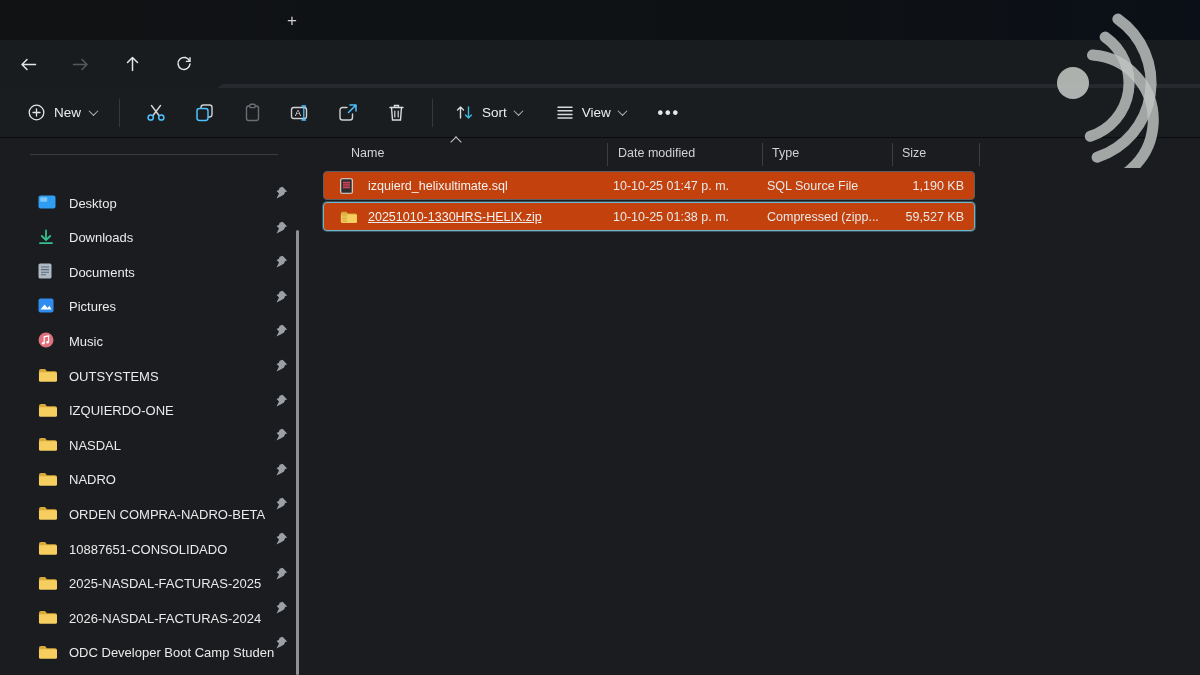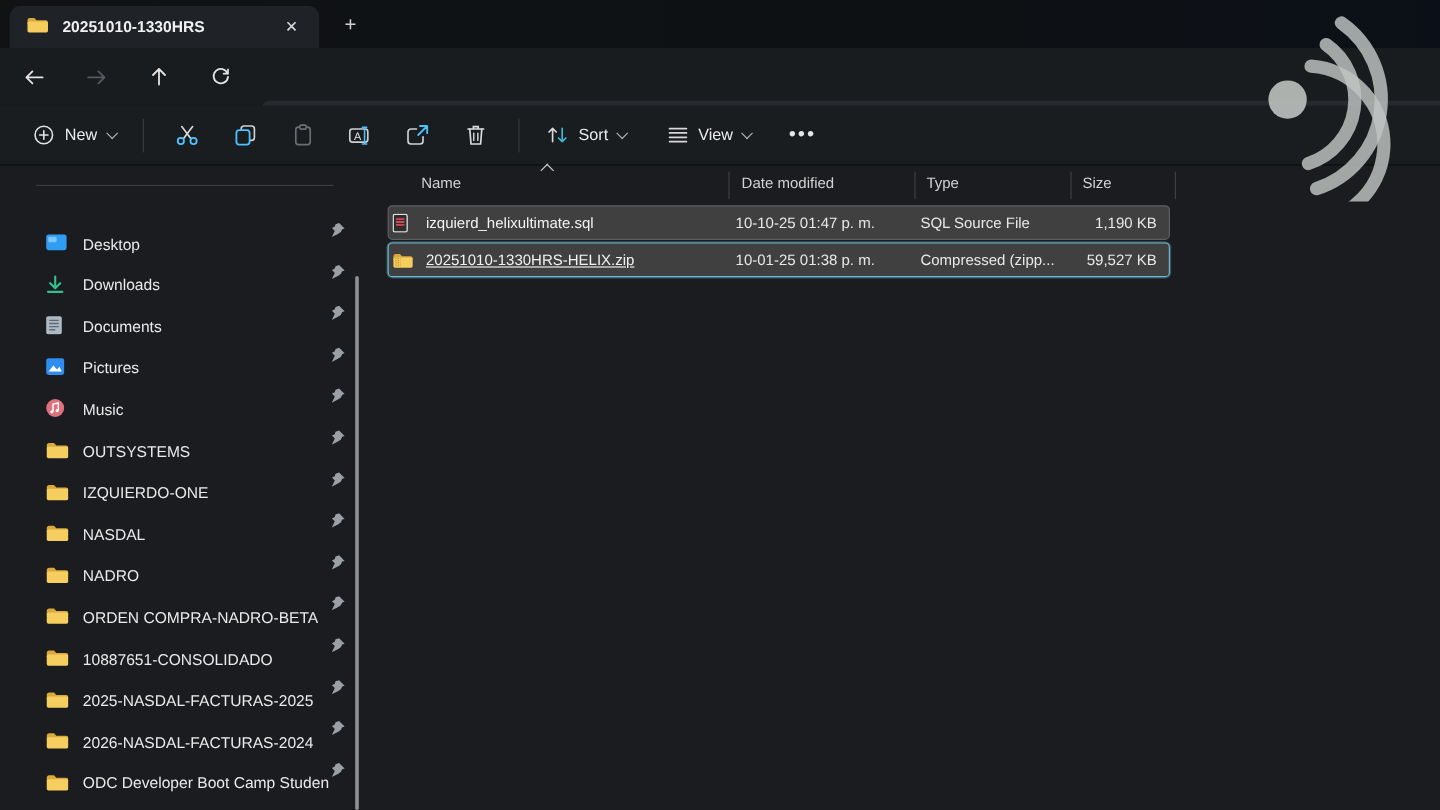--- a/index.html
+++ b/index.html
@@ -56,46 +56,36 @@
   .pin { position:absolute; right:14px; top:9px; }
   .side-scroll { position:absolute; left:296px; top:92px; width:3px; height:445px; background:#8f9294; border-radius:2px; }
   
   .main { position:absolute; left:302px; top:0; width:898px; height:537px; }
   .list-header { position:absolute; left:8px; top:2px; width:690px; height:28px; }
   .hcol { position:absolute; top:6px; font-size:12.5px; color:#d2d2d2; }
   .hsep { position:absolute; top:3px; width:1px; height:23px; background:#3c3e40; }
   .sort-caret { position:absolute; left:142px; top:-2px; width:8px; height:8px;
     border-left:1.5px solid #c9c9c9; border-top:1.5px solid #c9c9c9; transform:rotate(45deg); }
   .rows { position:absolute; left:21px; top:33px; width:652px; }
-  .frow { position:relative; height:29px; margin-bottom:2px; background:#404040; border-radius:4px;
-    display:flex; align-items:center; padding-left:3px; }
+  .frow { position:relative; height:29px; margin-bottom:2px; background:#c2410c; border-radius:4px;
+    display:flex; align-items:center; padding-left:16px; }
   .frow.hovered { border:1px solid #5c5f62; }
   .frow.selected { border:1px solid #6db6cd; box-shadow:0 0 0 1px rgba(109,182,205,.35);text-decoration:underline; }
   .f-icon { width:18px; height:16px; flex:none; display:flex; align-items:center; }
   .f-name { font-size:12.5px; color:#f2f2f2; margin-left:10px; white-space:nowrap; }
   .f-date { position:absolute; left:289px; font-size:12.5px; color:#e8e8e8; }
   .f-type { position:absolute; left:443px; font-size:12.5px; color:#e8e8e8; }
   .f-size { position:absolute; right:10px; font-size:12.5px; color:#e8e8e8; }
   
   .ripple { position:absolute; left:1028px; top:8px; pointer-events:none; }
 </style>
 </head>
 <body>
 
 <div class="titlebar">
-  <div class="tab">
-    <span class="s-icon">
-      <svg width="18" height="15" viewBox="0 0 20 16">
-          <path d="M1 4q0-2.2 2.2-2.2h4.2l2 2.2h8.4Q20 4 20 6v1H1z" fill="#d9a93a"></path>
-          <rect x="1" y="5.2" width="19" height="10" rx="1.6" fill="#f6ce60"></rect>
-        </svg>
-    </span>
-    <span class="tab-title">20251010-1330HRS</span>
-    <span class="tab-close">✕</span>
-  </div>
   <div class="newtab">+</div>
 </div>
 
 <div class="navrow">
   <div class="navbtns">
     <div class="navbtn">
       <svg width="17" height="15" viewBox="0 0 17 15" fill="none" stroke="#e4e4e4" stroke-width="1.5" stroke-linecap="round" stroke-linejoin="round">
           <path d="M15.5 7.5H2M7 2.5 2 7.5l5 5"></path>
         </svg>
     </div>
@@ -433,21 +423,21 @@
 
       <div class="frow selected">
         <span class="f-icon">
           <svg width="17" height="14" viewBox="0 0 20 16">
               <path d="M1 4q0-2.2 2.2-2.2h4.2l2 2.2h8.4Q20 4 20 6v1H1z" fill="#d9a93a"></path>
               <rect x="1" y="5.2" width="19" height="10" rx="1.6" fill="#f6ce60"></rect>
               <path d="M3 6.2h5M3 8h5M3 9.8h5M3 11.6h5M3 13.4h5" stroke="#b98a20" stroke-width="0.9" stroke-dasharray="1.2 1"></path>
             </svg>
         </span>
         <span class="f-name">20251010-1330HRS-HELIX.zip</span>
-        <span class="f-date">10-01-25 01:38 p. m.</span>
+        <span class="f-date">10-10-25 01:38 p. m.</span>
         <span class="f-type">Compressed (zipp...</span>
         <span class="f-size">59,527 KB</span>
       </div>
     </div>
   </div>
 </div>
 
 <div class="ripple">
   <svg width="172" height="160" viewBox="0 0 172 160">
     <g fill="none" stroke="rgba(193,198,195,0.82)" stroke-width="11" stroke-linecap="round">

